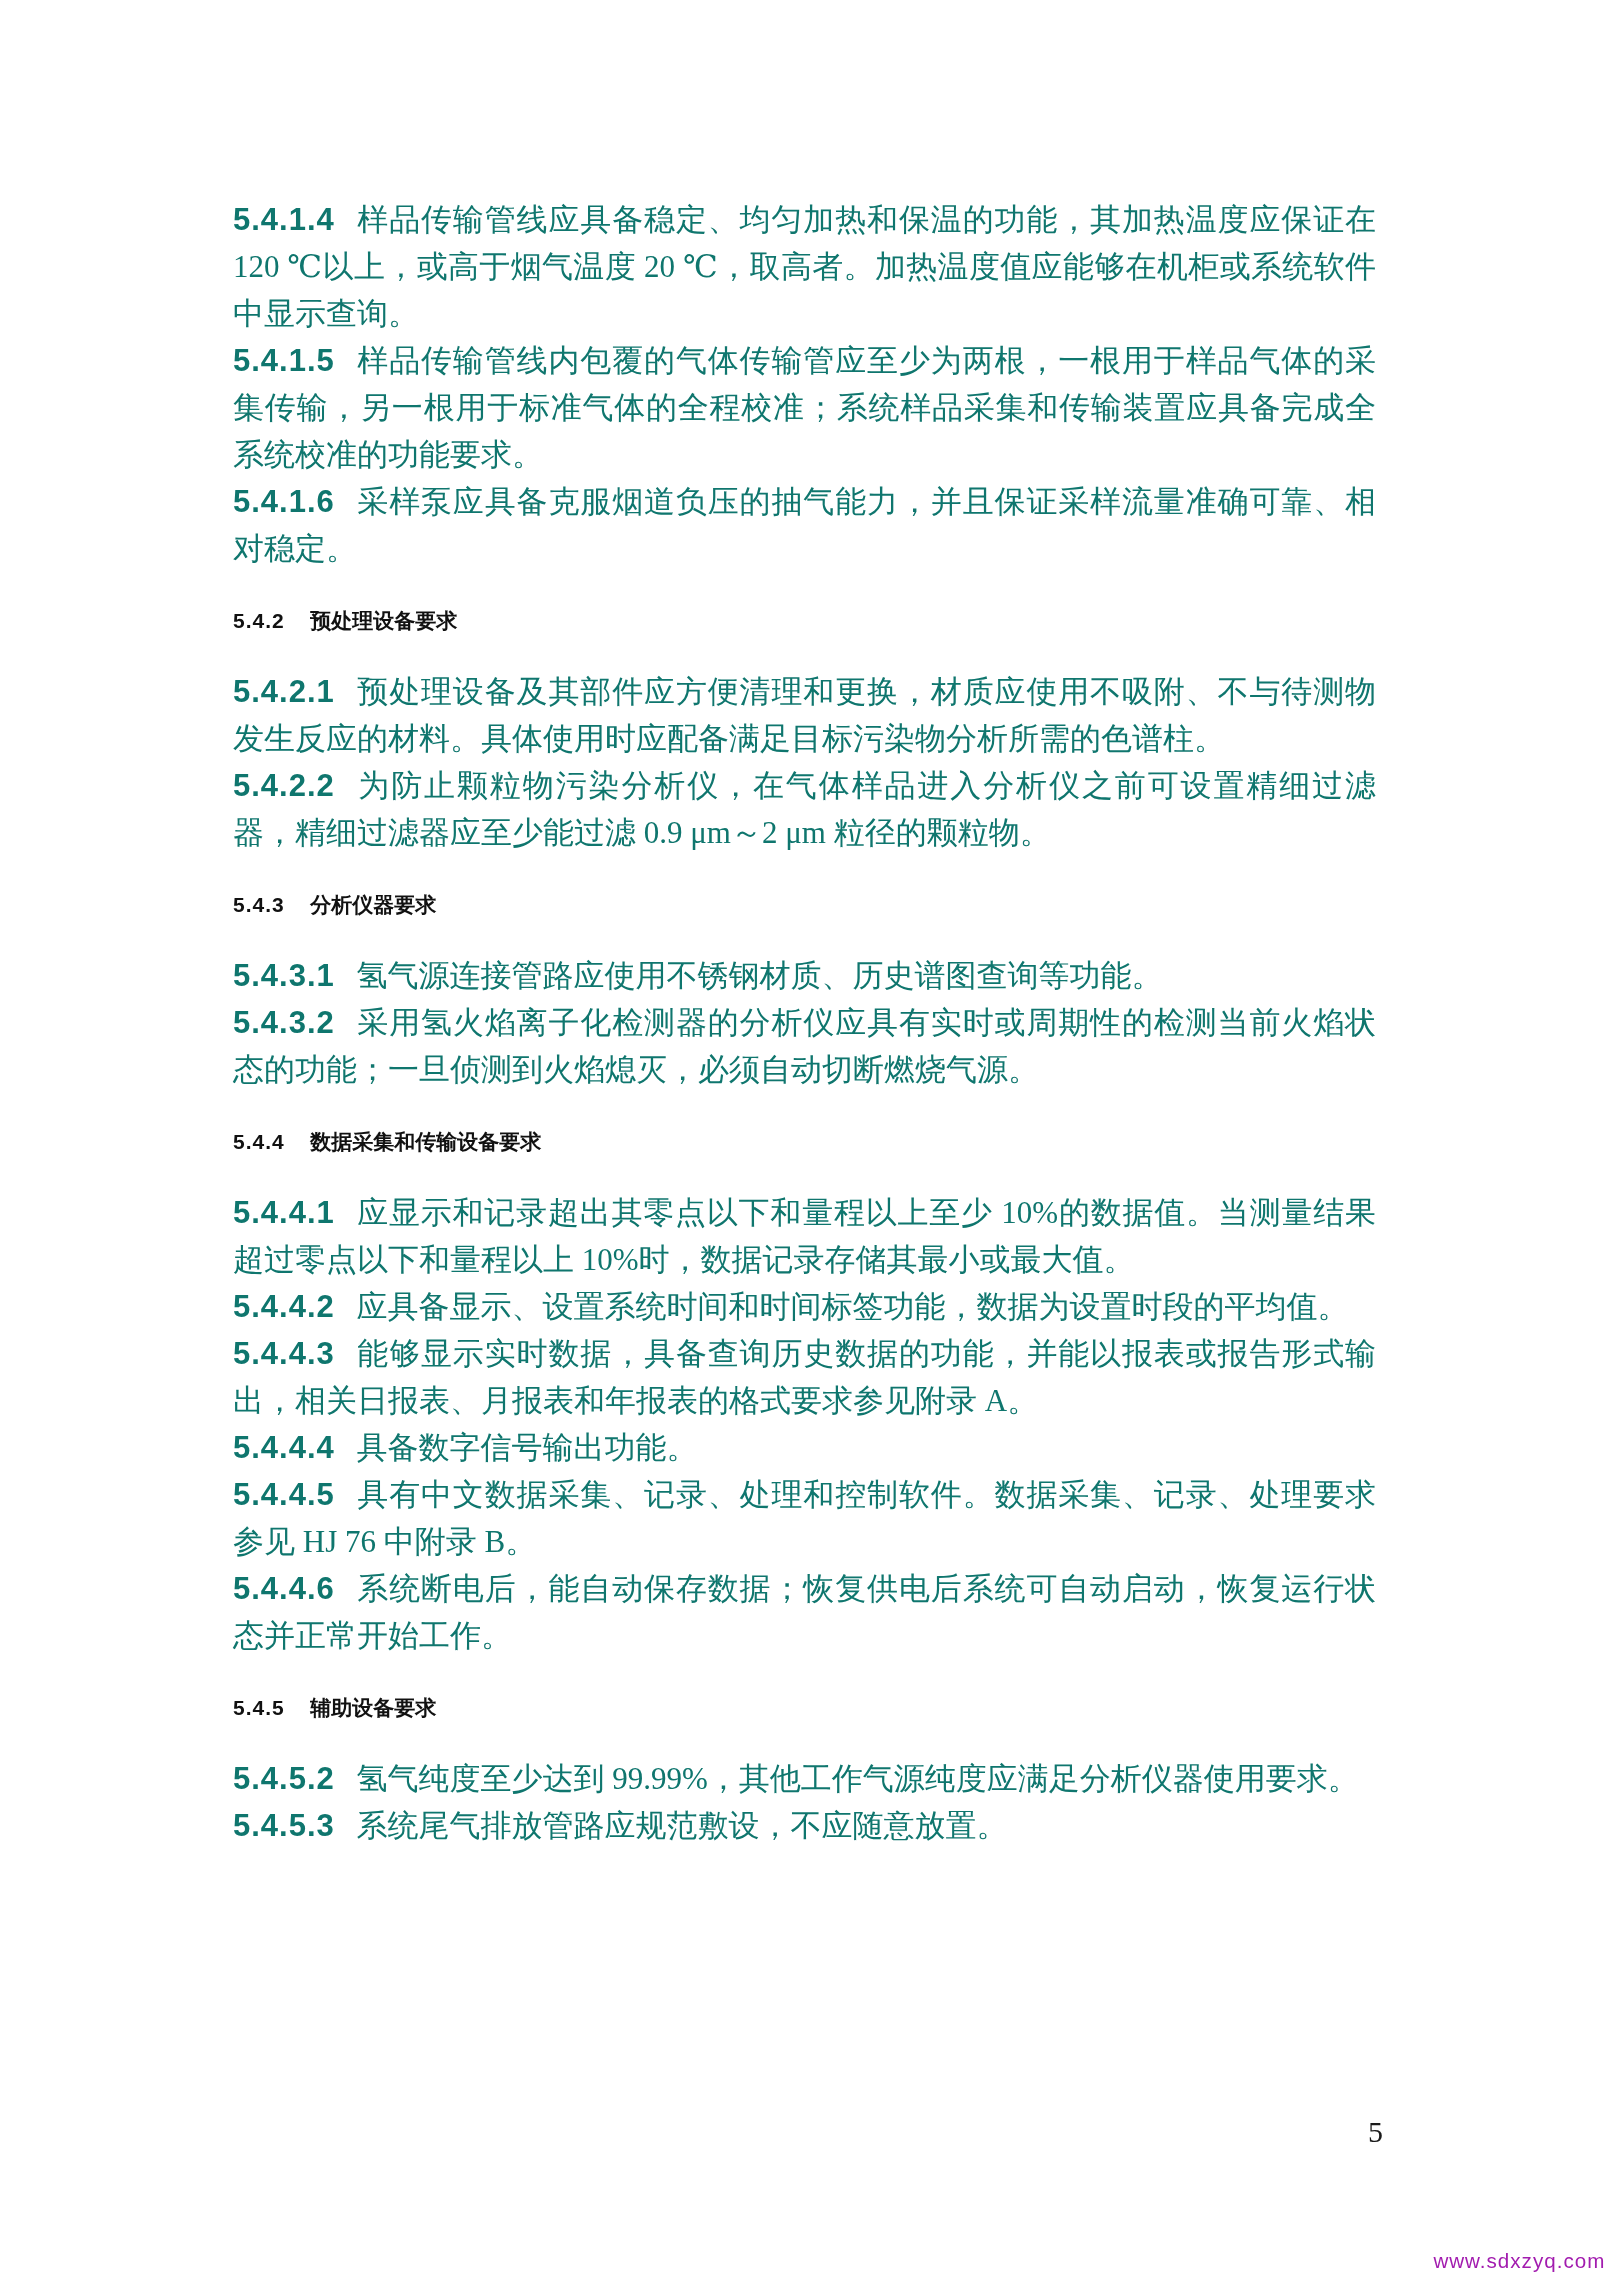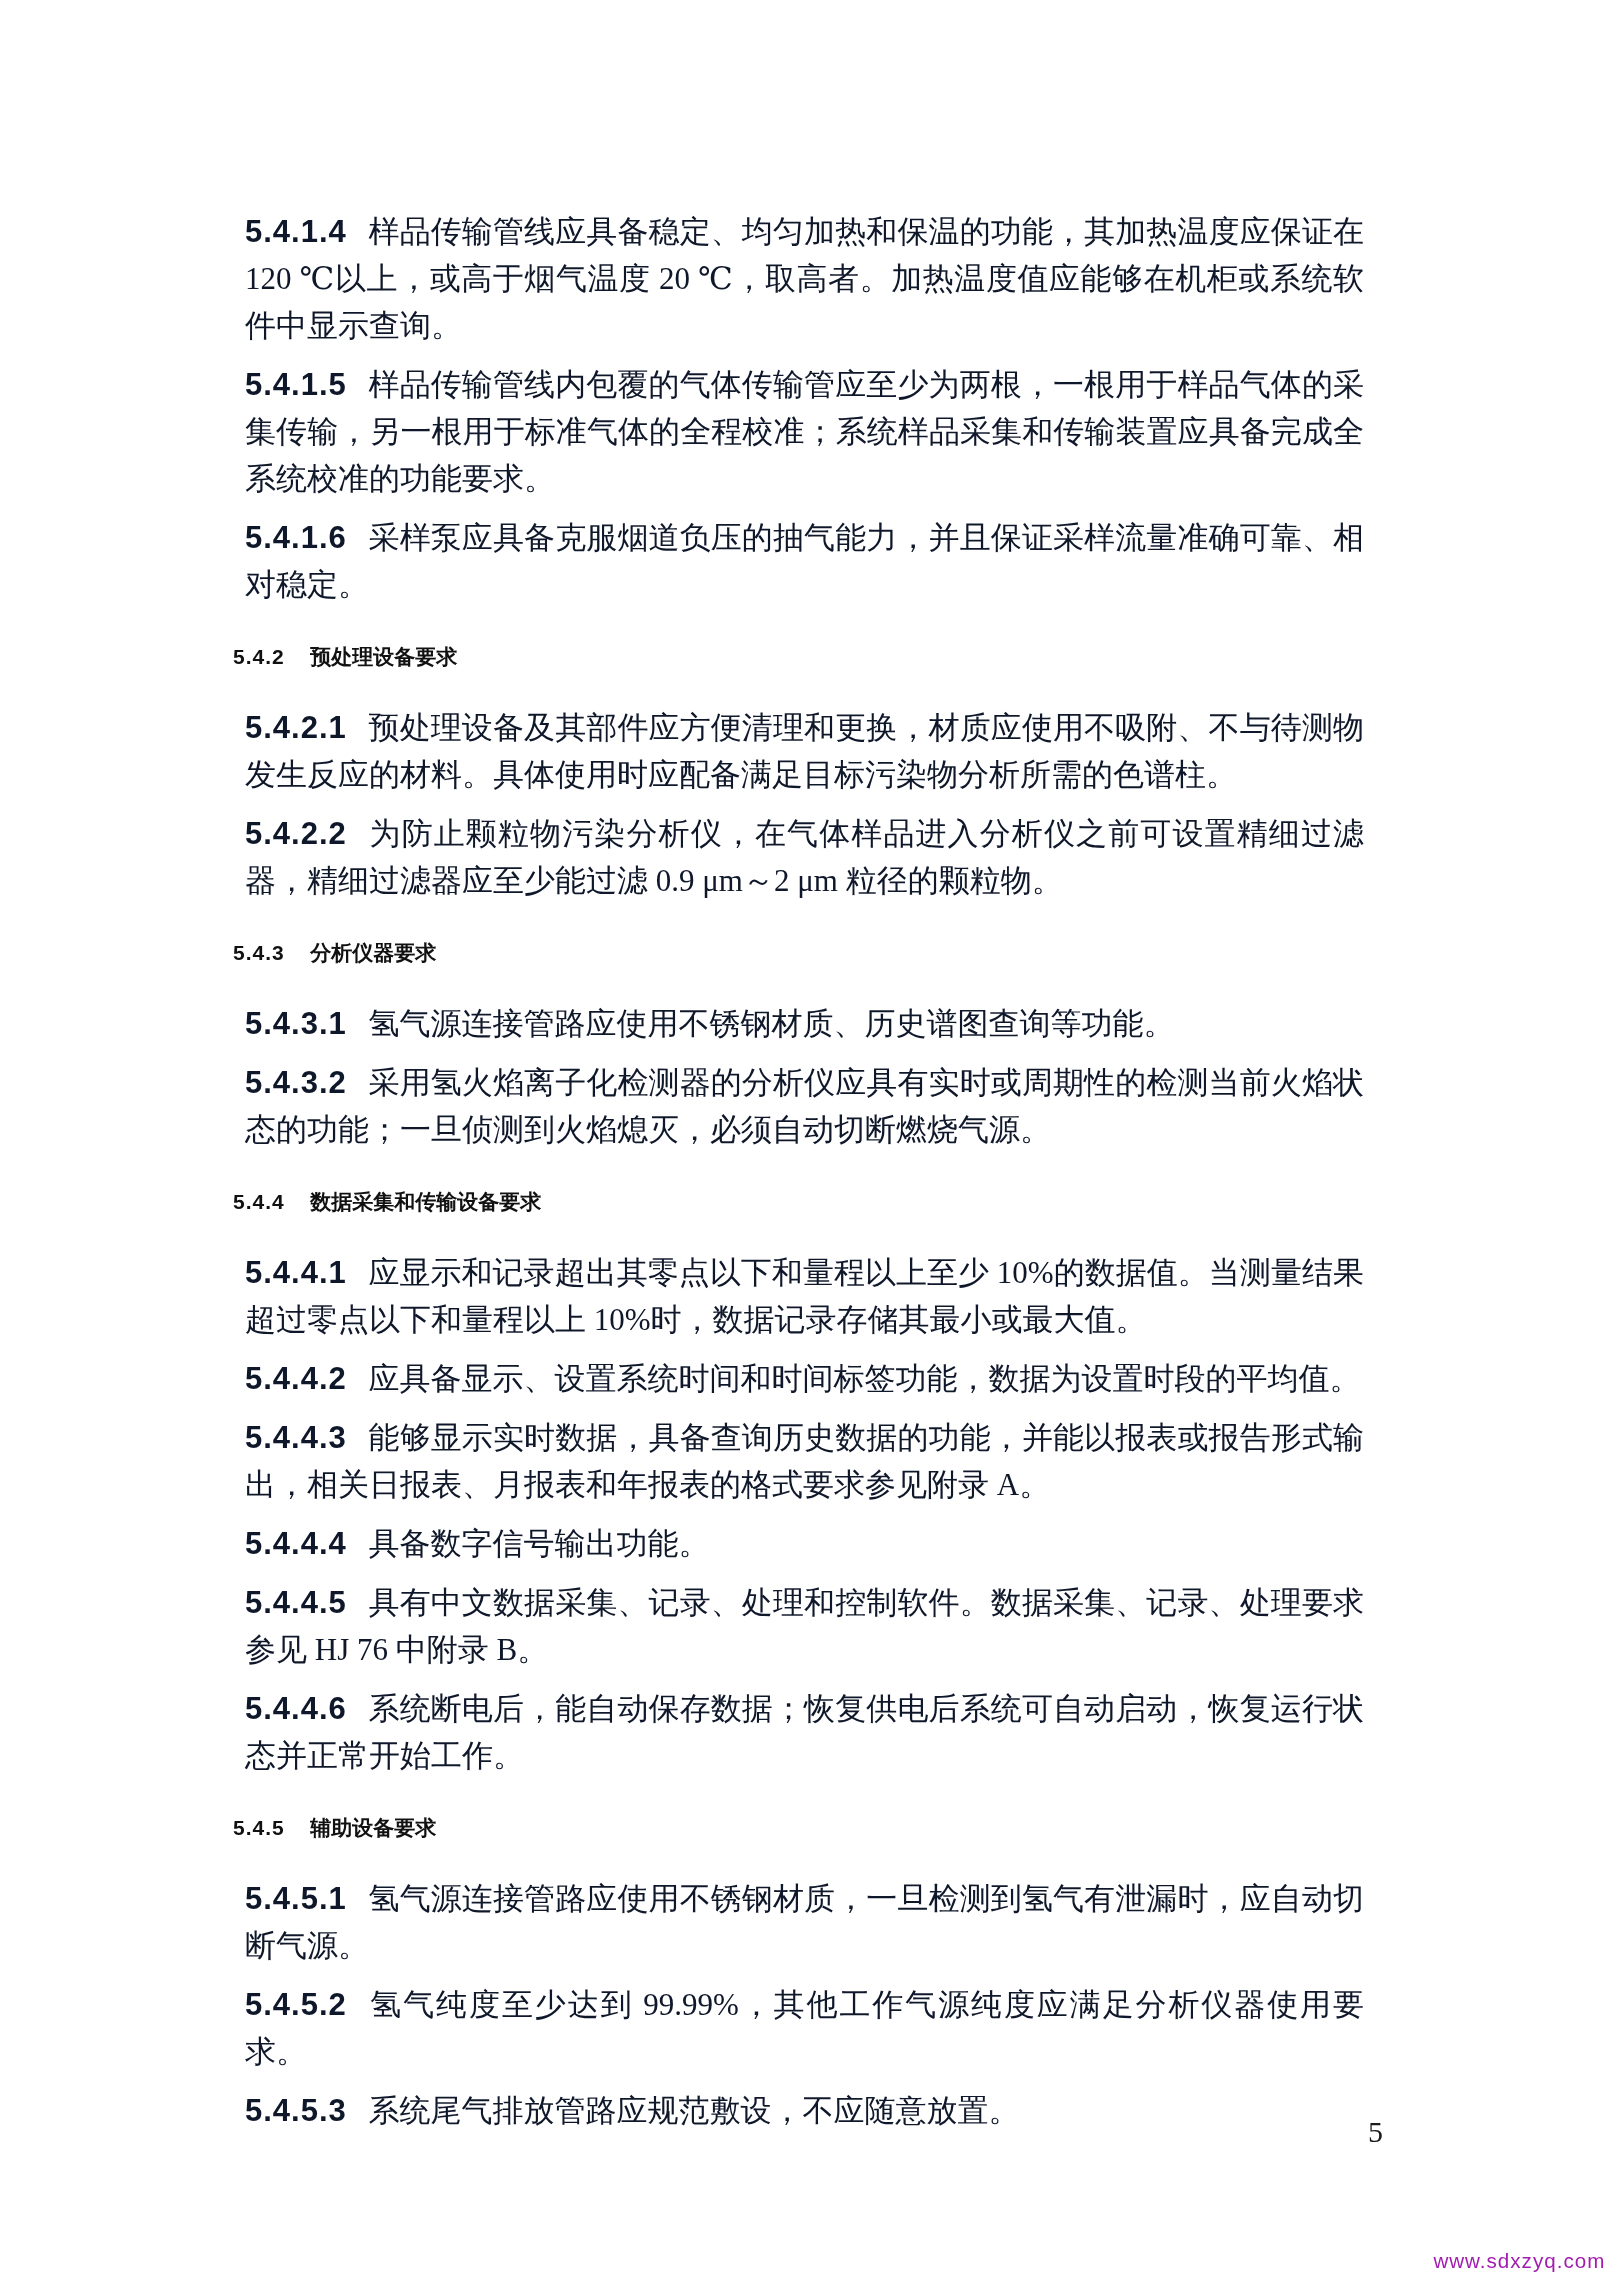--- a/index.html
+++ b/index.html
@@ -15,26 +15,26 @@
     overflow: hidden;
     color: #161616;
   }
   .content {
     position: absolute;
     left: 233px;
     top: 196px;
     width: 1143px;
   }
   p.clause {
-    margin: 12px;
+    margin: 0;
     font-family: "Liberation Serif", "DejaVu Serif", serif;
     font-size: 31px;
     line-height: 47px;
     text-align: justify;
-    color: #0f172a;
+    color: #0f766e;
   }
   p.clause .num {
     font-family: "Liberation Sans", "DejaVu Sans", sans-serif;
     font-weight: 600;
     letter-spacing: 1px;
     margin-right: 21.6px;
     white-space: nowrap;
   }
   h3.heading {
     margin: 24.5px 0;
@@ -101,21 +101,20 @@
     <p class="clause"><span class="num">5.4.4.3</span><span>能够显示实时数据，具备查询历史数据的功能，并能以报表或报告形式输出，相关日报表、月报表和年报表的格式要求参见附录 A。</span></p>
 
     <p class="clause"><span class="num">5.4.4.4</span><span>具备数字信号输出功能。</span></p>
 
     <p class="clause"><span class="num">5.4.4.5</span><span>具有中文数据采集、记录、处理和控制软件。数据采集、记录、处理要求参见 HJ 76 中附录 B。</span></p>
 
     <p class="clause"><span class="num">5.4.4.6</span><span>系统断电后，能自动保存数据；恢复供电后系统可自动启动，恢复运行状态并正常开始工作。</span></p>
 
     <h3 class="heading"><span class="num">5.4.5</span><span>辅助设备要求</span></h3>
 
-    <p class="clause"><span class="num">5.4.5.1</span><span>氢气源连接管路应使用不锈钢材质，一旦检测到氢气有泄漏时，应自动切断气源。</span></p>
 
     <p class="clause"><span class="num">5.4.5.2</span><span>氢气纯度至少达到 99.99%，其他工作气源纯度应满足分析仪器使用要求。</span></p>
 
     <p class="clause"><span class="num">5.4.5.3</span><span>系统尾气排放管路应规范敷设，不应随意放置。</span></p>
 
   </main>
 
   <div class="page-number">5</div>
   <div class="watermark">www.sdxzyq.com</div>
 </div>

